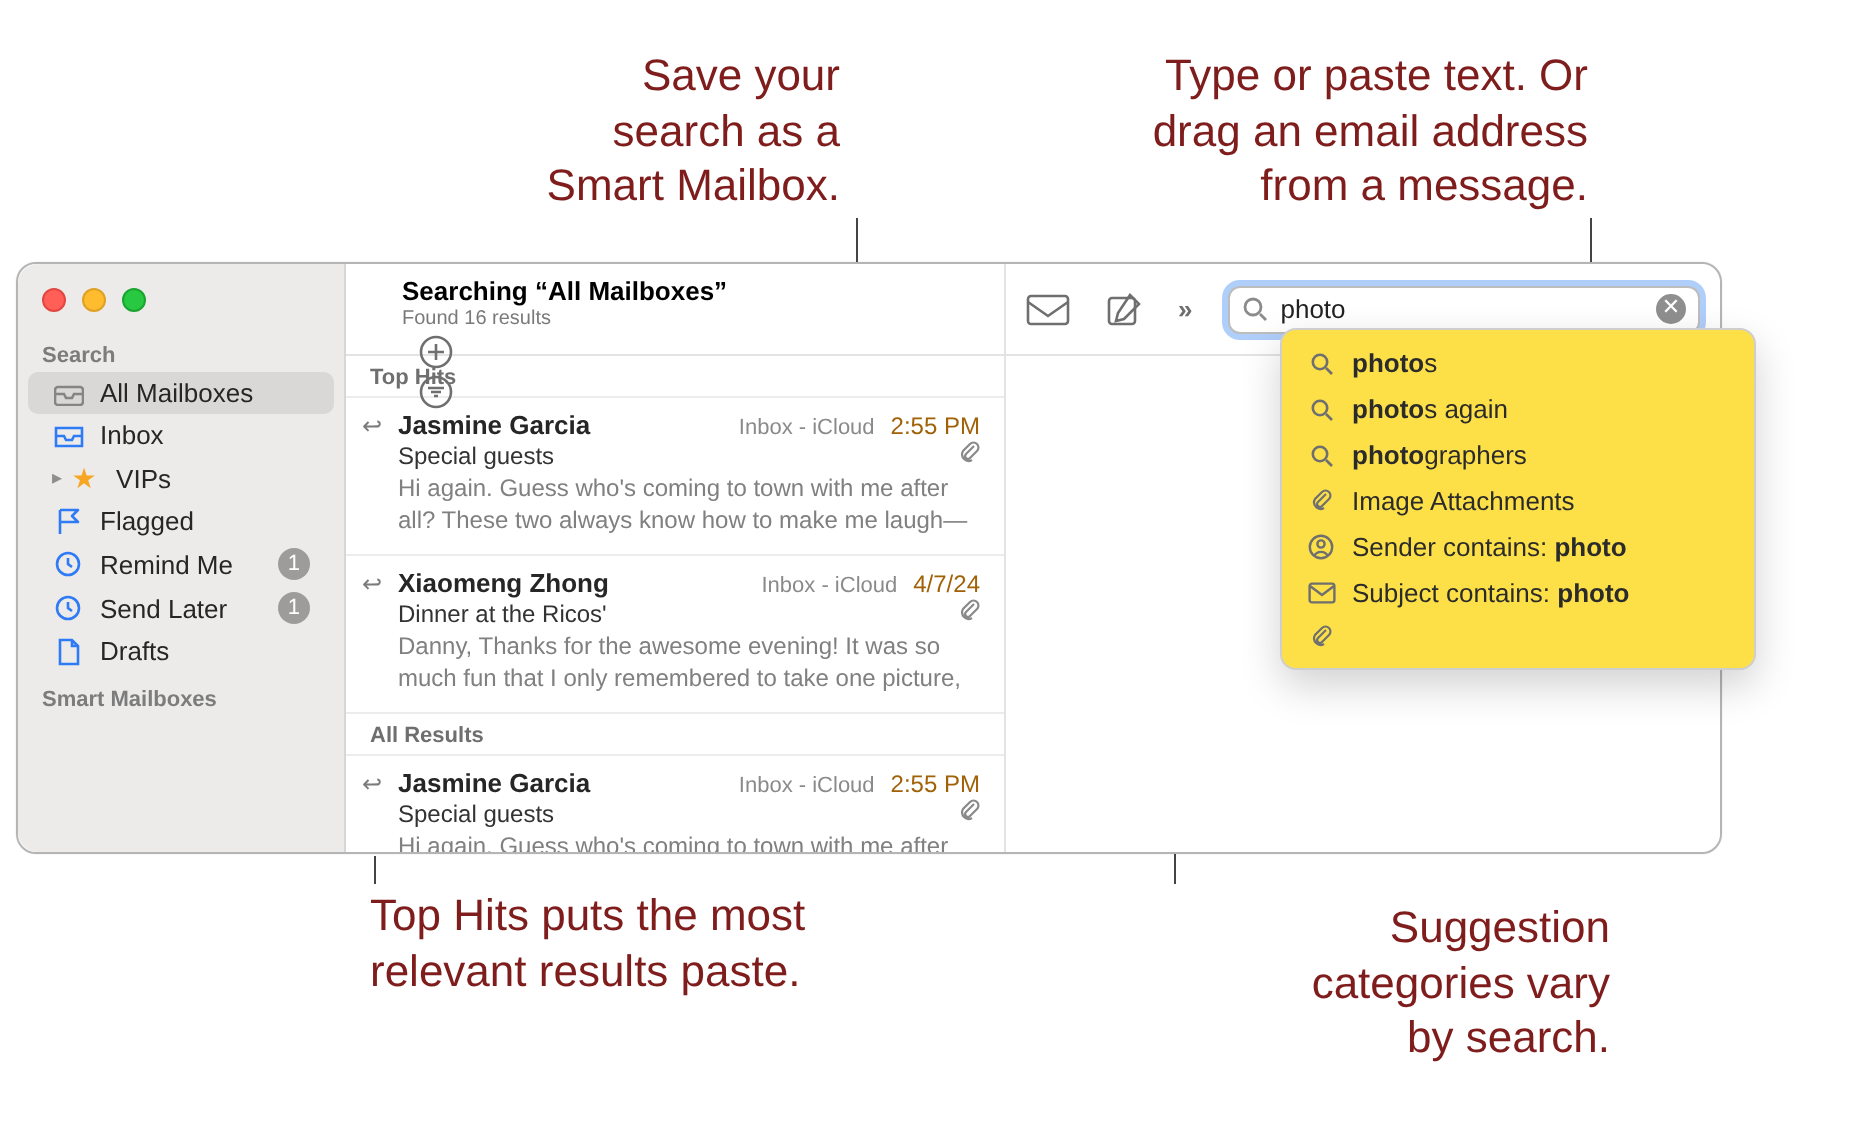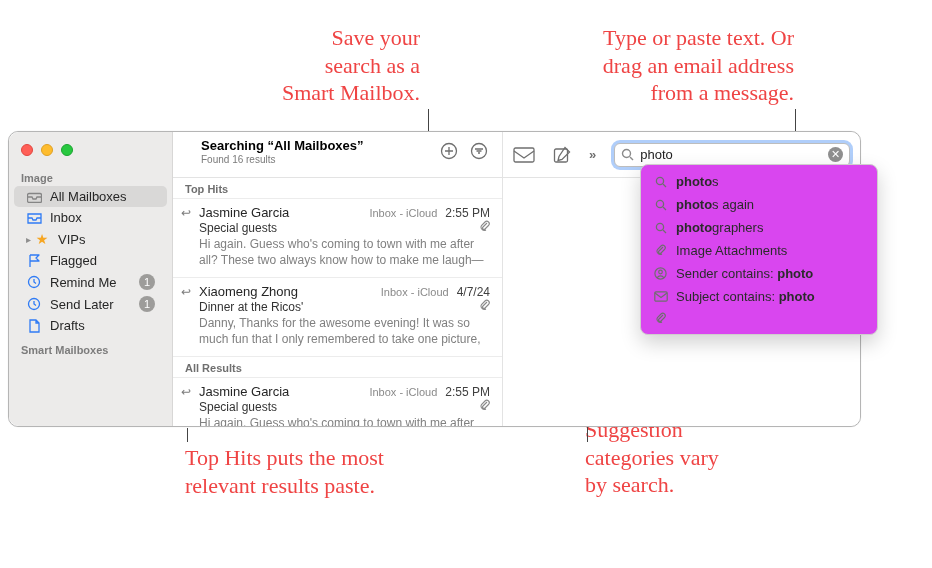--- a/index.html
+++ b/index.html
@@ -10,23 +10,22 @@
     color: #262626;
     background: #fff;
     width: 932px;
     height: 568px;
     position: relative;
   }
   .callout {
     position: absolute;
     font-size: 22px;
     line-height: 1.25;
-    color: #ef4444;
+    color: #7f1d1d;
     text-align: right;
-    font-family: Liberation Serif, serif;
   }
   .callout.left { text-align: left; }
   .callout-line {
     position: absolute;
     background: #444;
   }
   .window {
     position: absolute;
     left: 8px;
     top: 131px;
@@ -103,20 +102,21 @@
     border-right: 1px solid #e3e3e3;
     background:#fff;
     overflow:hidden;
   }
   .list-header {
     height: 46px;
     border-bottom: 1px solid #e3e3e3;
     padding: 6px 10px 0 28px;
     display:flex;
     align-items:flex-start;
+    flex-direction:column;
   }
   .list-header .titles { flex:1; }
   .list-header .title { font-size:13px; font-weight:700; color:#000;}
   .list-header .subtitle { font-size:10px; color:#7a7a7a; margin-top:1px;}
   .tbtn {
     width:26px; height:22px; display:flex; align-items:center; justify-content:center;
     color:#6f6f6f; margin-left:4px; margin-top:2px;
   }
   .section-label {
     font-size:11px; font-weight:600; color:#6f6f6f;
@@ -125,23 +125,23 @@
   }
   .msg {
     padding:6px 12px 8px 26px;
     border-bottom:1px solid #ececec;
     position:relative;
   }
   .msg .reply-ind {
     position:absolute; left:8px; top:7px; color:#7b7b7b; font-size:12px;
   }
   .row1 { display:flex; align-items:baseline; }
-  .sender { font-weight:400; font-size:13px; flex:1;}
+  .sender { font-weight:700; font-size:13px; flex:1;}
   .mailbox { font-size:11px; color:#8a8a8a; margin-right:8px;}
-  .date { font-size:12px; color:#404040;}
+  .date { font-size:12px; color:#a16207;}
   .row2 { display:flex; align-items:baseline;}
   .subject { font-size:12px; color:#333; flex:1;}
   .attach { color:#8a8a8a; font-size:11px; margin-left:6px;}
   .preview { font-size:12px; color:#808080; line-height:1.3; margin-top:2px; max-height:32px; overflow:hidden;}
   .readpane {
     left:494px; right:0;
     background:#fff;
     border-top-right-radius:10px;
     border-bottom-right-radius:10px;
   }
@@ -176,21 +176,21 @@
   }
   .clearbtn{
     width:15px;height:15px;border-radius:50%;background:#8f8f8f;color:#fff;
     display:flex;align-items:center;justify-content:center;font-size:11px;line-height:1;
   }
   .suggest{
     position:absolute;
     left:640px;
     top:164px;
     width:238px;
-    background:#d946ef;
+    background:#fde047;
     border:1px solid #cfcecd;
     border-radius:8px;
     box-shadow:0 8px 20px rgba(0,0,0,0.18);
     padding:5px 0;
     z-index:5;
   }
   .sg-item{
     display:flex;align-items:center;gap:8px;
     padding:4px 12px;
     font-size:13px;color:#2b2b2b;
@@ -209,34 +209,34 @@
 
 <div class="callout" style="left:454px; top:24px; width:340px;"><span style="white-space:pre-line;">Type or paste text. Or
 drag an email address
 from a message.</span></div>
 <div class="callout-line" style="left:795px; top:109px; width:1px; height:22px;"></div>
 
 <div class="callout left" style="left:185px; top:444px; width:280px;"><span style="white-space:pre-line;">Top Hits puts the most
 relevant results paste.</span></div>
 <div class="callout-line" style="left:187px; top:428px; width:1px; height:14px;"></div>
 
-<div class="callout left" style="left:585px; top:416px; width:220px;"><span style="white-space:pre-line;">Suggestion
+<div class="callout left" style="left:585px; top:450px; width:220px;text-align:right;"><span style="white-space:pre-line;">Suggestion
 categories vary
 by search.</span></div>
 <div class="callout-line" style="left:587px; top:199px; width:1px; height:243px;"></div>
 
 <div class="window">
 
   <div class="pane sidebar">
     <div class="traffic">
       <div class="dot red"></div>
       <div class="dot yellow"></div>
       <div class="dot green"></div>
     </div>
-    <div class="sb-heading">Image</div>
+    <div class="sb-heading">Search</div>
     <div class="sb-item selected">
       <span class="sb-icon gray">
         <svg width="15" height="12" viewBox="0 0 15 12">
             <rect x="0.5" y="2.5" width="14" height="9" rx="1.5" fill="none" stroke="#858585" stroke-width="1.3"></rect>
             <path d="M0.5 6 H5 L6 8 H9 L10 6 H14.5" fill="none" stroke="#858585" stroke-width="1.3"></path>
           </svg>
       </span>
       <span>All Mailboxes</span>
     </div>
 

